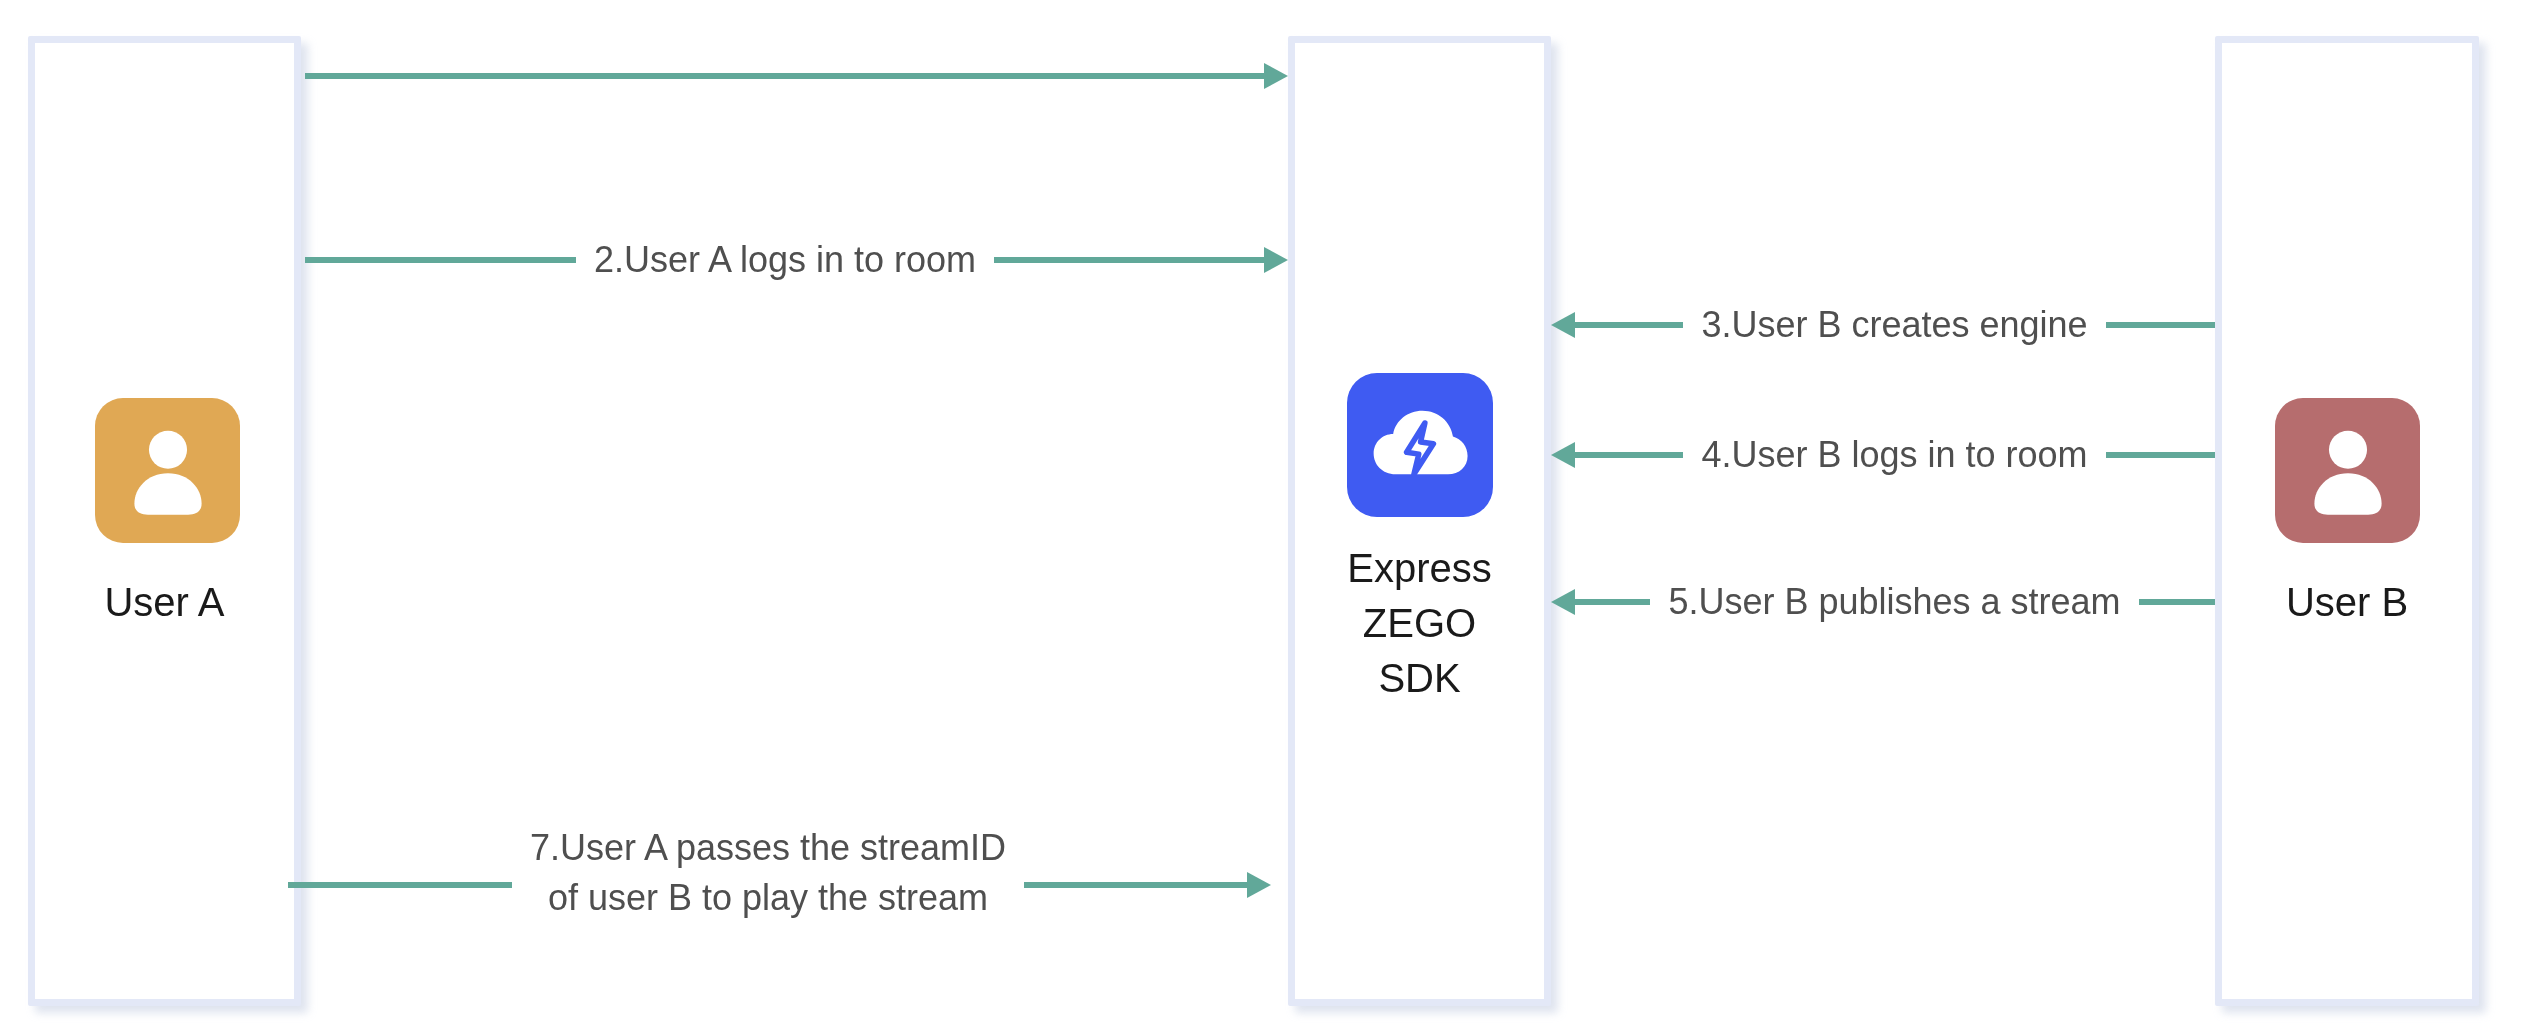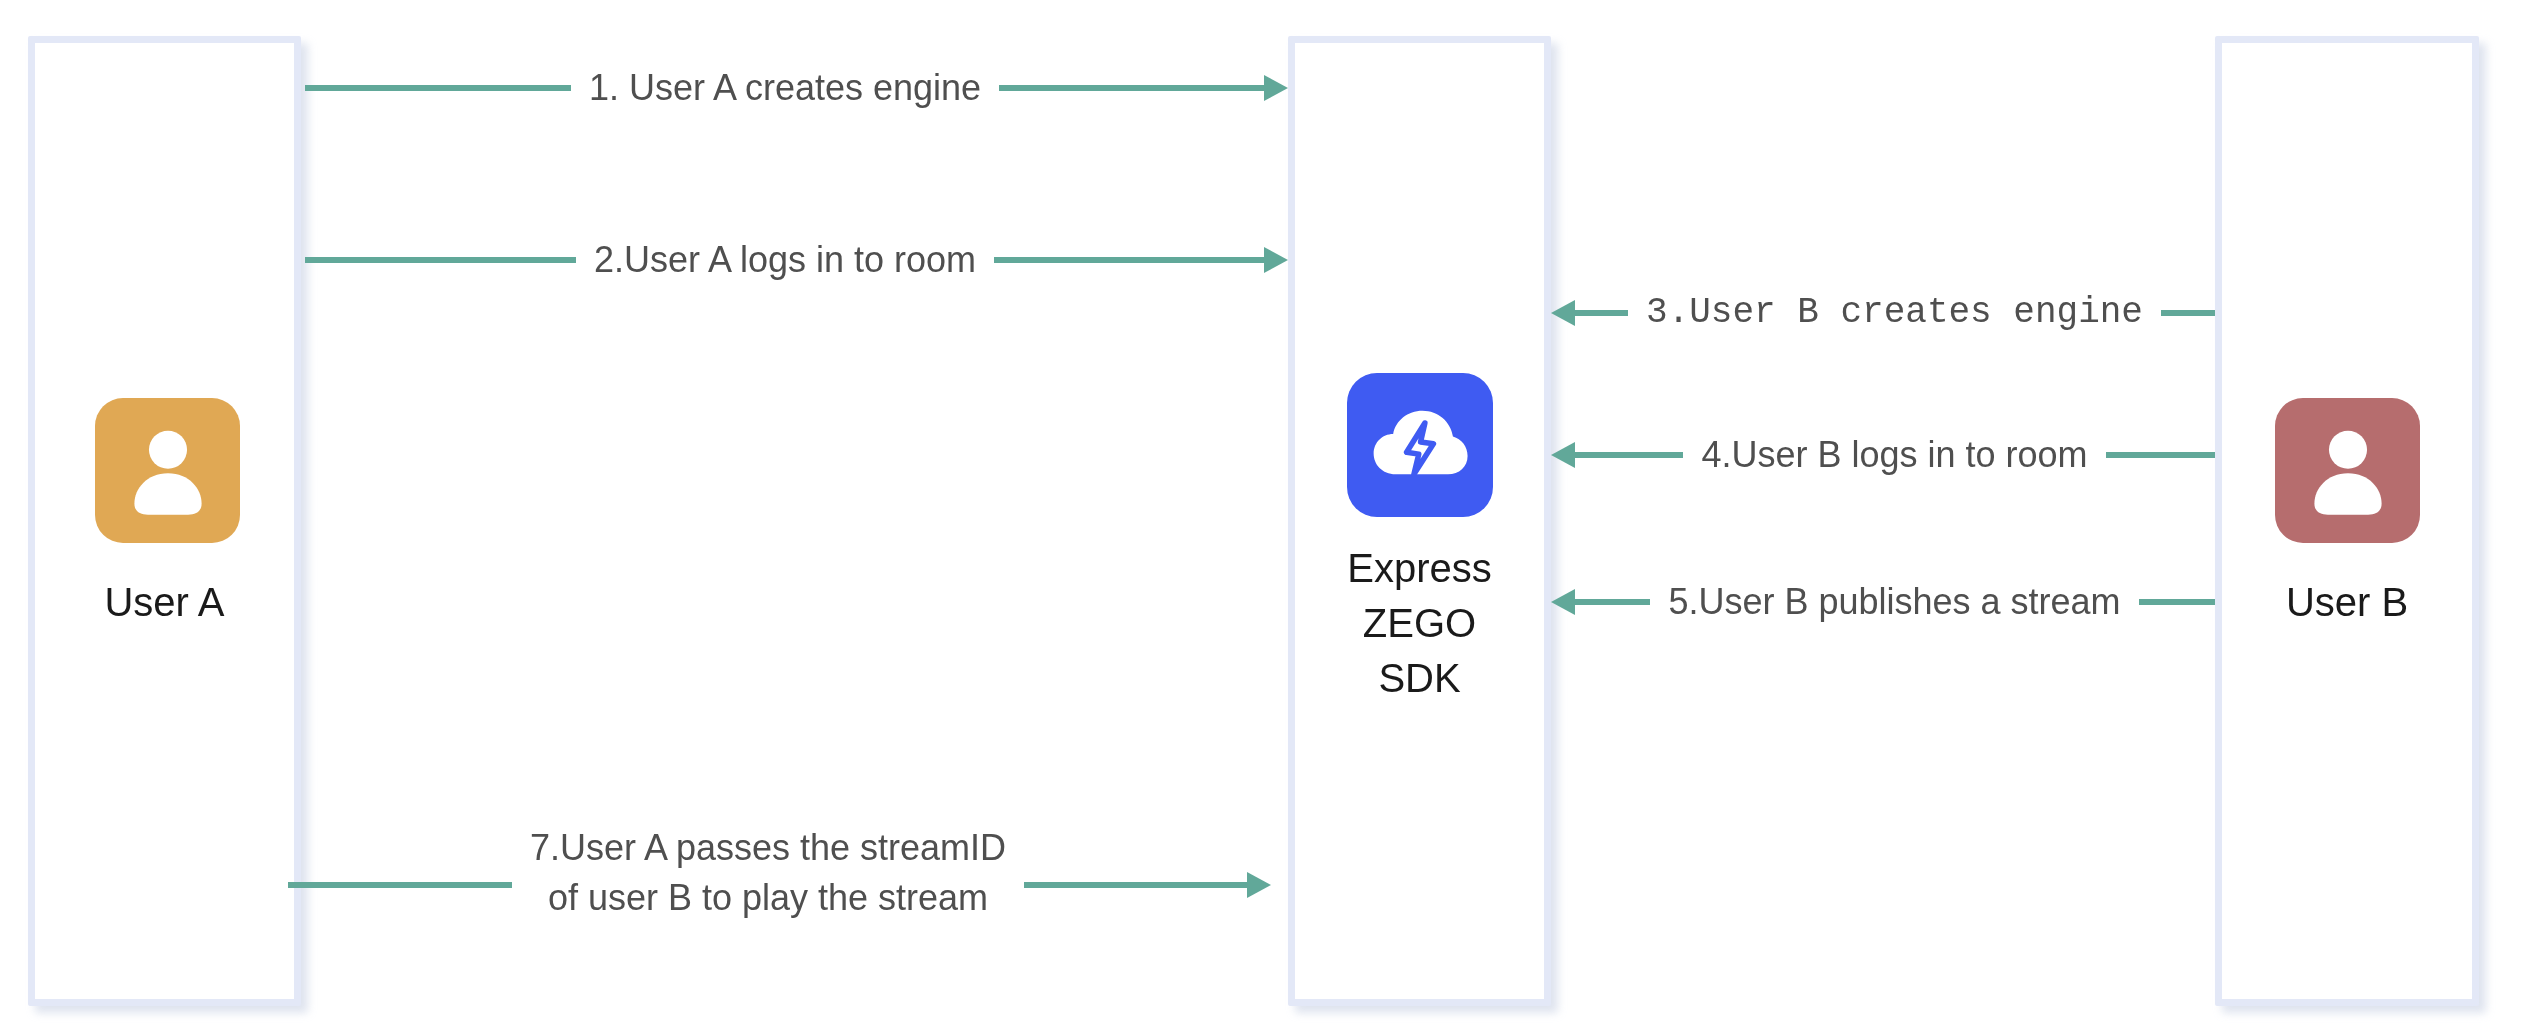--- a/index.html
+++ b/index.html
@@ -59,21 +59,21 @@
     border-top:13px solid transparent;border-bottom:13px solid transparent;
     border-left:24px solid var(--teal);
   }
   .head-left{
     flex:0 0 auto;width:0;height:0;margin-right:-1px;
     border-top:13px solid transparent;border-bottom:13px solid transparent;
     border-right:24px solid var(--teal);
   }
   #arrow-1{left:305px;top:63px;width:983px;}
   #arrow-2{left:305px;top:235px;width:983px;}
-  #arrow-3{left:1551px;top:288px;width:664px;font-family:Liberation Mono, monospace;}
+  #arrow-3{left:1551px;top:300px;width:664px;}
   #arrow-4{left:1551px;top:418px;width:664px;margin-top:12px;}
   #arrow-5{left:1551px;top:577px;width:664px;}
   #arrow-6{left:305px;top:625px;width:983px;align-items:flex-start;}
   #arrow-6 .seg{margin-top:22px;}
   #arrow-6 .head-left{margin-top:12px;}
   #arrow-7{left:288px;top:823px;width:983px;align-items:flex-start;}
   #arrow-7 .seg{margin-top:59px;}
   #arrow-7 .head-right{margin-top:49px;}
 </style>
 </head>
@@ -110,21 +110,20 @@
       <svg viewBox="0 0 100 100">
         <circle cx="50" cy="31" r="17"></circle>
         <path d="M50 52 C31 52 20 66 20 79 C20 86 25 89 32 89 L68 89 C75 89 80 86 80 79 C80 66 69 52 50 52 Z"></path>
       </svg>
     </div>
     <div class="actor-title">User B</div>
   </div>
 
   <div class="arrow" id="arrow-1">
     <div class="seg"></div>
-    <div class="lbl">1. User A creates engine</div>
     <div class="seg"></div>
     <div class="head-right"></div>
   </div>
 
   <div class="arrow" id="arrow-2">
     <div class="seg"></div>
     <div class="lbl">2.User A logs in to room</div>
     <div class="seg"></div>
     <div class="head-right"></div>
   </div>

